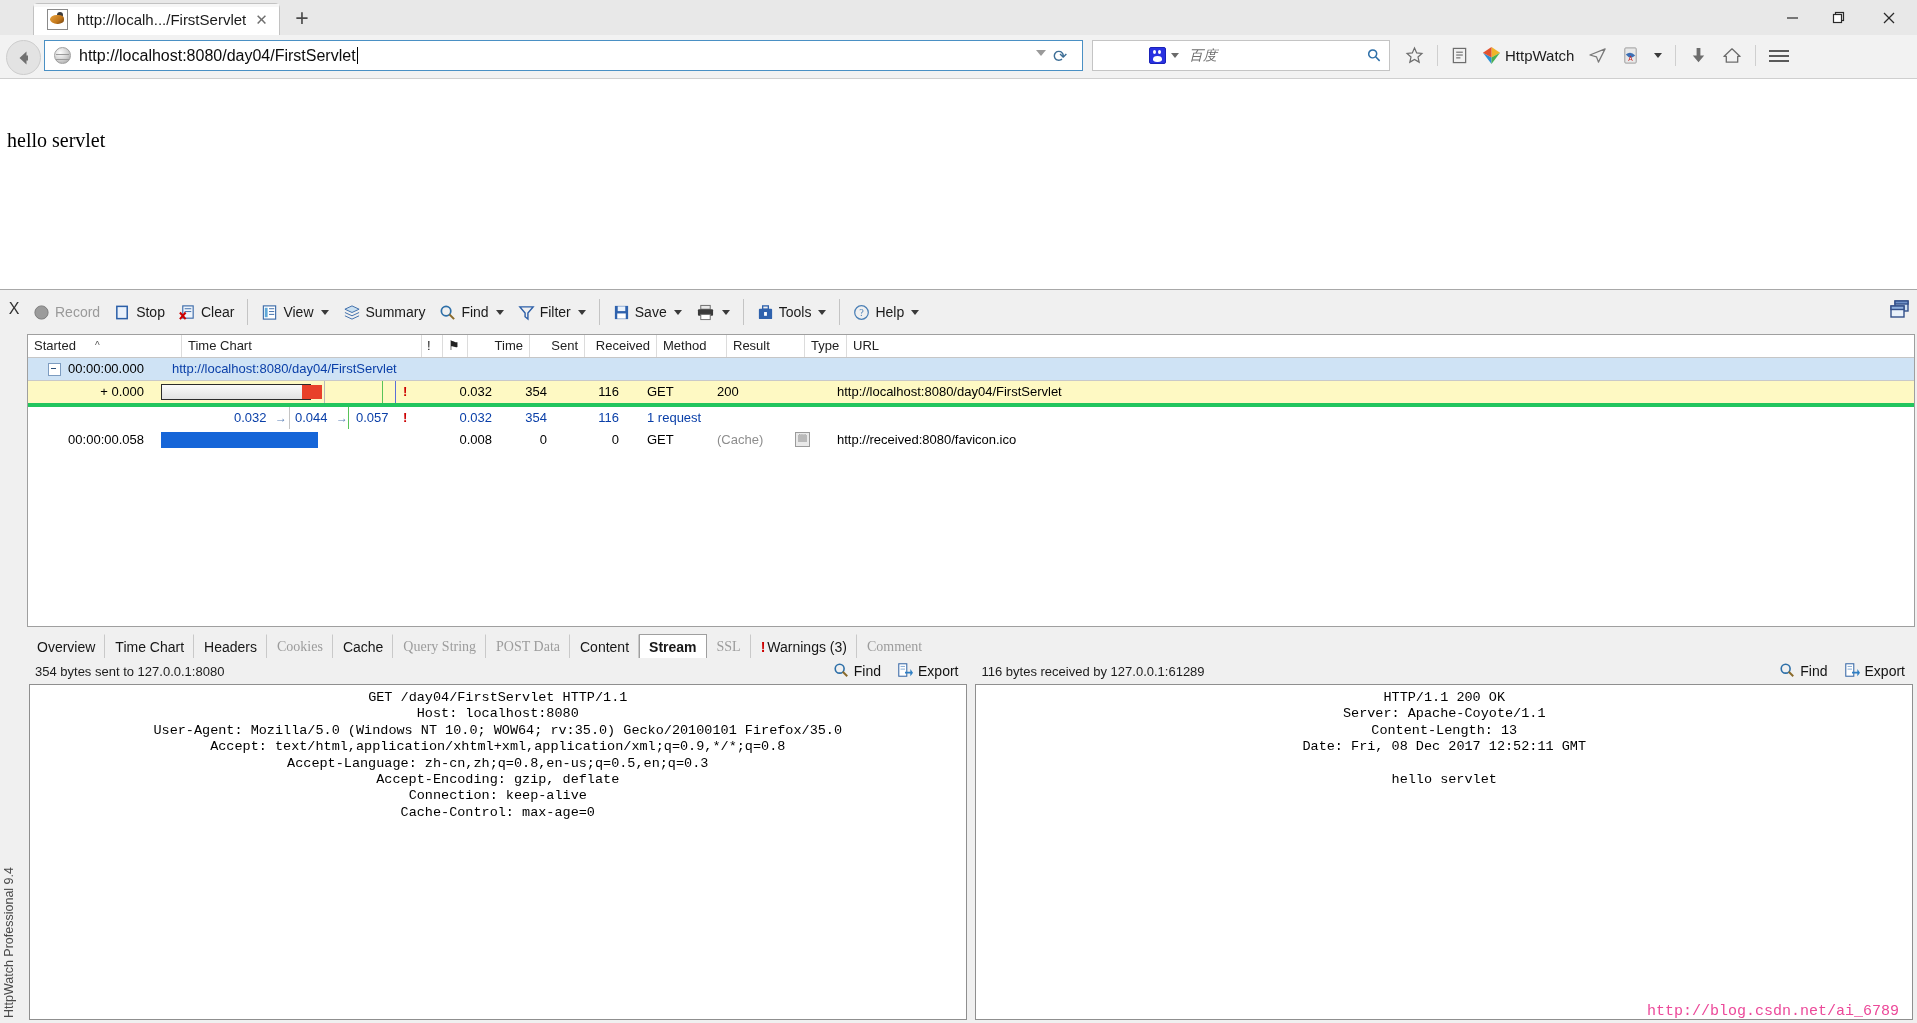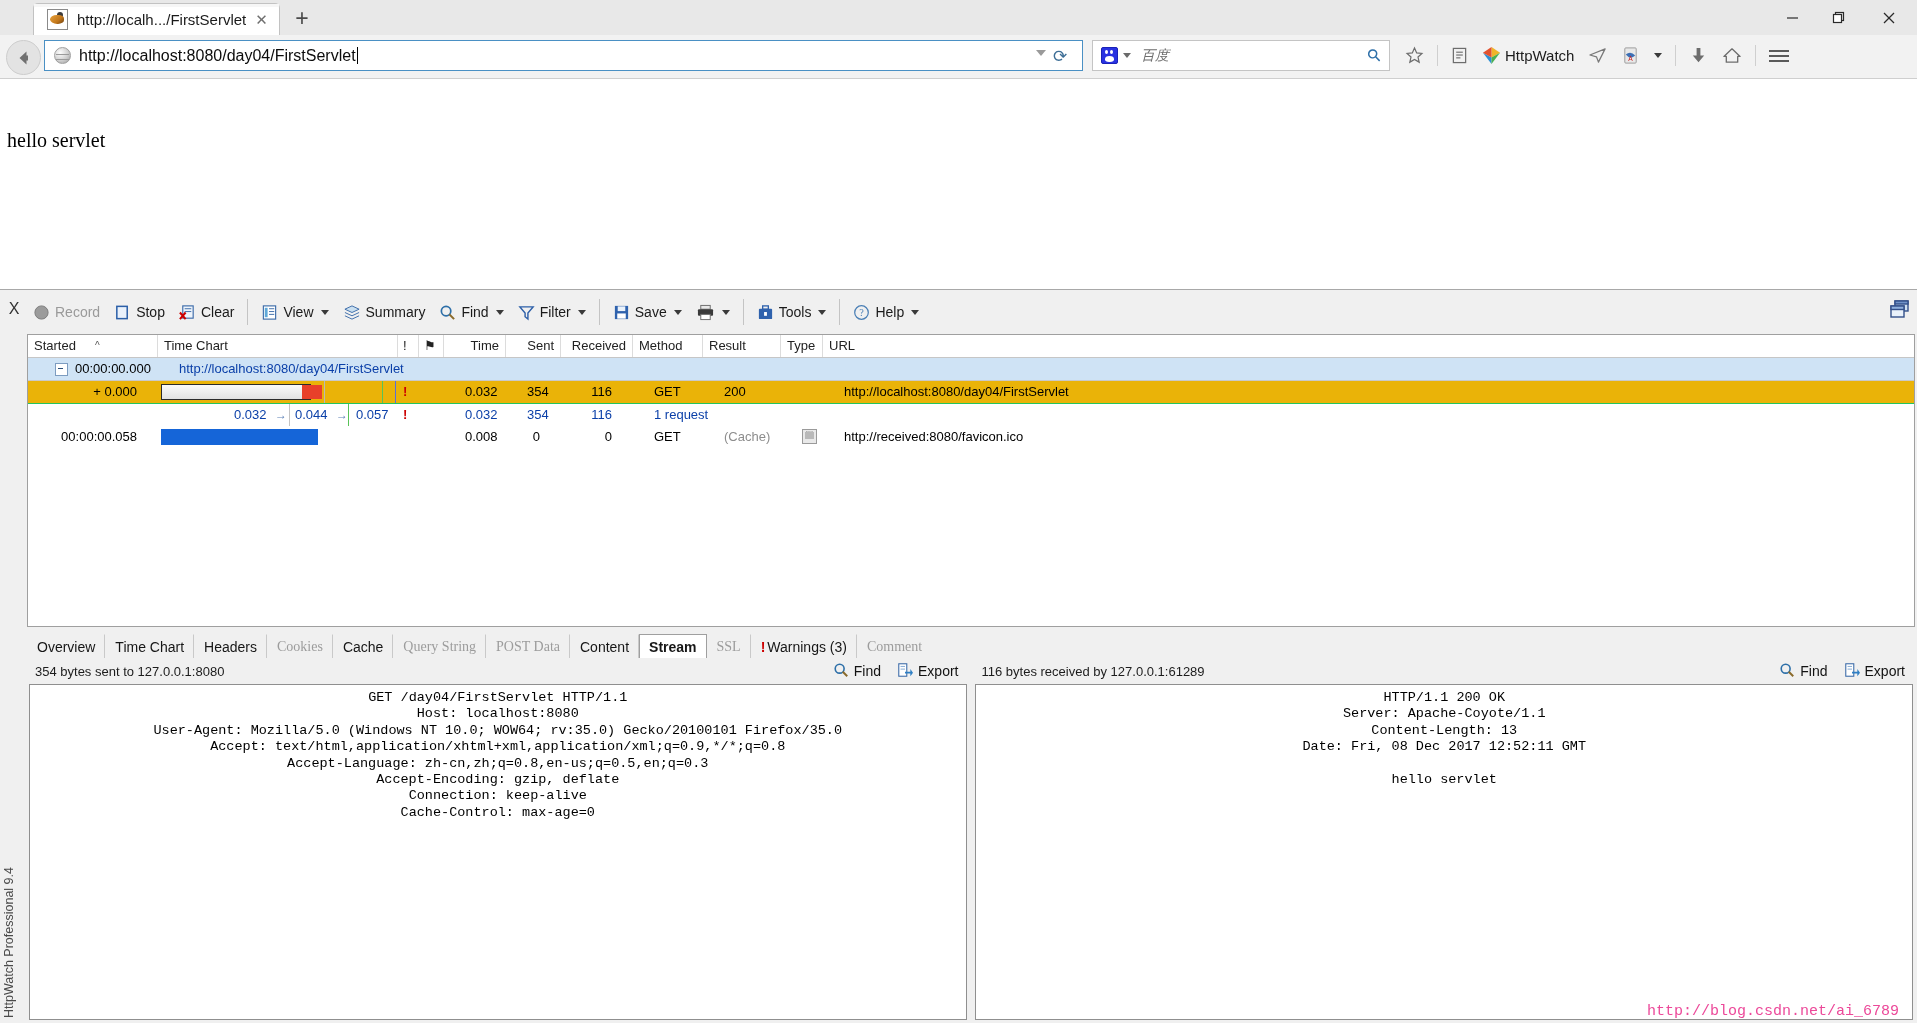--- a/index.html
+++ b/index.html
@@ -98,21 +98,21 @@
     position:absolute;right:36px;top:9px;width:0;height:0;
     border-left:5px solid transparent;border-right:5px solid transparent;
     border-top:6px solid #9a9a9a;
   }
   .url-reload{
     position:absolute;right:10px;top:6px;width:19px;height:19px;color:#3d6e96;font-size:17px;line-height:19px;
   }
   .searchbox{
     position:absolute;left:1092px;top:5px;width:298px;height:31px;
     background:#fff;border:1px solid #c4c4c4;box-sizing:border-box;
-    display:flex;align-items:center;
+    display:flex;align-items:center;padding-left:48px;
   }
   .baidu-icon{
     width:17px;height:17px;margin-left:8px;flex:0 0 auto;
     background:#2932e1;border:1px solid #1a22b8;box-sizing:border-box;
     position:relative;border-radius:2px;
   }
   .baidu-icon:after{
     content:"";position:absolute;left:3px;top:8px;width:9px;height:6px;
     background:#fff;border-radius:50% 50% 45% 45%;
   }
@@ -179,24 +179,24 @@
     background:#fff;border:1px solid #9f9f9f;box-sizing:border-box;overflow:hidden;
   }
   .ghead{
     height:22px;background:#fff;border-bottom:1px solid #c6c6c6;
     display:flex;align-items:center;font-size:13px;color:#222;position:relative;
   }
   .gh{height:22px;line-height:22px;border-right:1px solid #dcdcdc;box-sizing:border-box;padding:0 6px;position:relative;white-space:nowrap;overflow:hidden;}
   .gh.num{text-align:right;}
   .sortcaret{position:absolute;left:67px;top:0px;font-size:10px;color:#555;}
   .grow{height:22px;display:flex;align-items:center;font-size:13px;position:relative;}
-  .gc{height:22px;line-height:22px;box-sizing:border-box;padding:0 21px;white-space:nowrap;overflow:hidden;}
+  .gc{height:22px;line-height:22px;box-sizing:border-box;padding:0 14px;white-space:nowrap;overflow:hidden;}
   .gc.num{text-align:right;}
   .row-parent{background:#cfe3f5;}
-  .row-sel{background:#eab308;border-top:1px solid #c9c9c9;border-bottom:1px solid #22c55e;}
+  .row-sel{background:#fef9c3;border-top:1px solid #c9c9c9;border-bottom:4px solid #22c55e;}
   .expander{
     width:11px;height:11px;border:1px solid #7d9cc0;background:#fff;
     margin-left:6px;position:relative;flex:0 0 auto;
   }
   .expander:after{content:"";position:absolute;left:2px;top:4px;width:5px;height:1px;background:#2b4f79;}
   .blue{color:#0a3fa8;}
   .bang{color:#cc0000;font-weight:bold;}
   .greytxt{color:#8d8d8d;}
 
   .chartcell{position:relative;height:22px;}
@@ -512,21 +512,21 @@
         <rect x="8" y="2" width="13" height="10" fill="#cfe0f2" stroke="#33508a" stroke-width="1.4"></rect>
         <rect x="8" y="2" width="13" height="3" fill="#7193c9" stroke="#33508a" stroke-width="1.4"></rect>
         <rect x="4" y="7" width="13" height="11" fill="#eaf2fb" stroke="#33508a" stroke-width="1.4"></rect>
         <rect x="4" y="7" width="13" height="3.5" fill="#8fb0dd" stroke="#33508a" stroke-width="1.4"></rect>
       </svg>
     </div>
 
     <div class="grid">
 
       <div class="ghead">
-        <div class="gh" style="width:130px">
+        <div class="gh" style="width:154px">
           <span>Started</span>
           <span class="sortcaret">^</span>
         </div>
         <div class="gh" style="width:240px">Time Chart</div>
         <div class="gh" style="width:21px;padding:0 5px">!</div>
         <div class="gh" style="width:25px;padding:0 5px">⚑</div>
         <div class="gh num" style="width:62px">Time</div>
         <div class="gh num" style="width:55px">Sent</div>
         <div class="gh num" style="width:72px">Received</div>
         <div class="gh" style="width:70px">Method</div>

